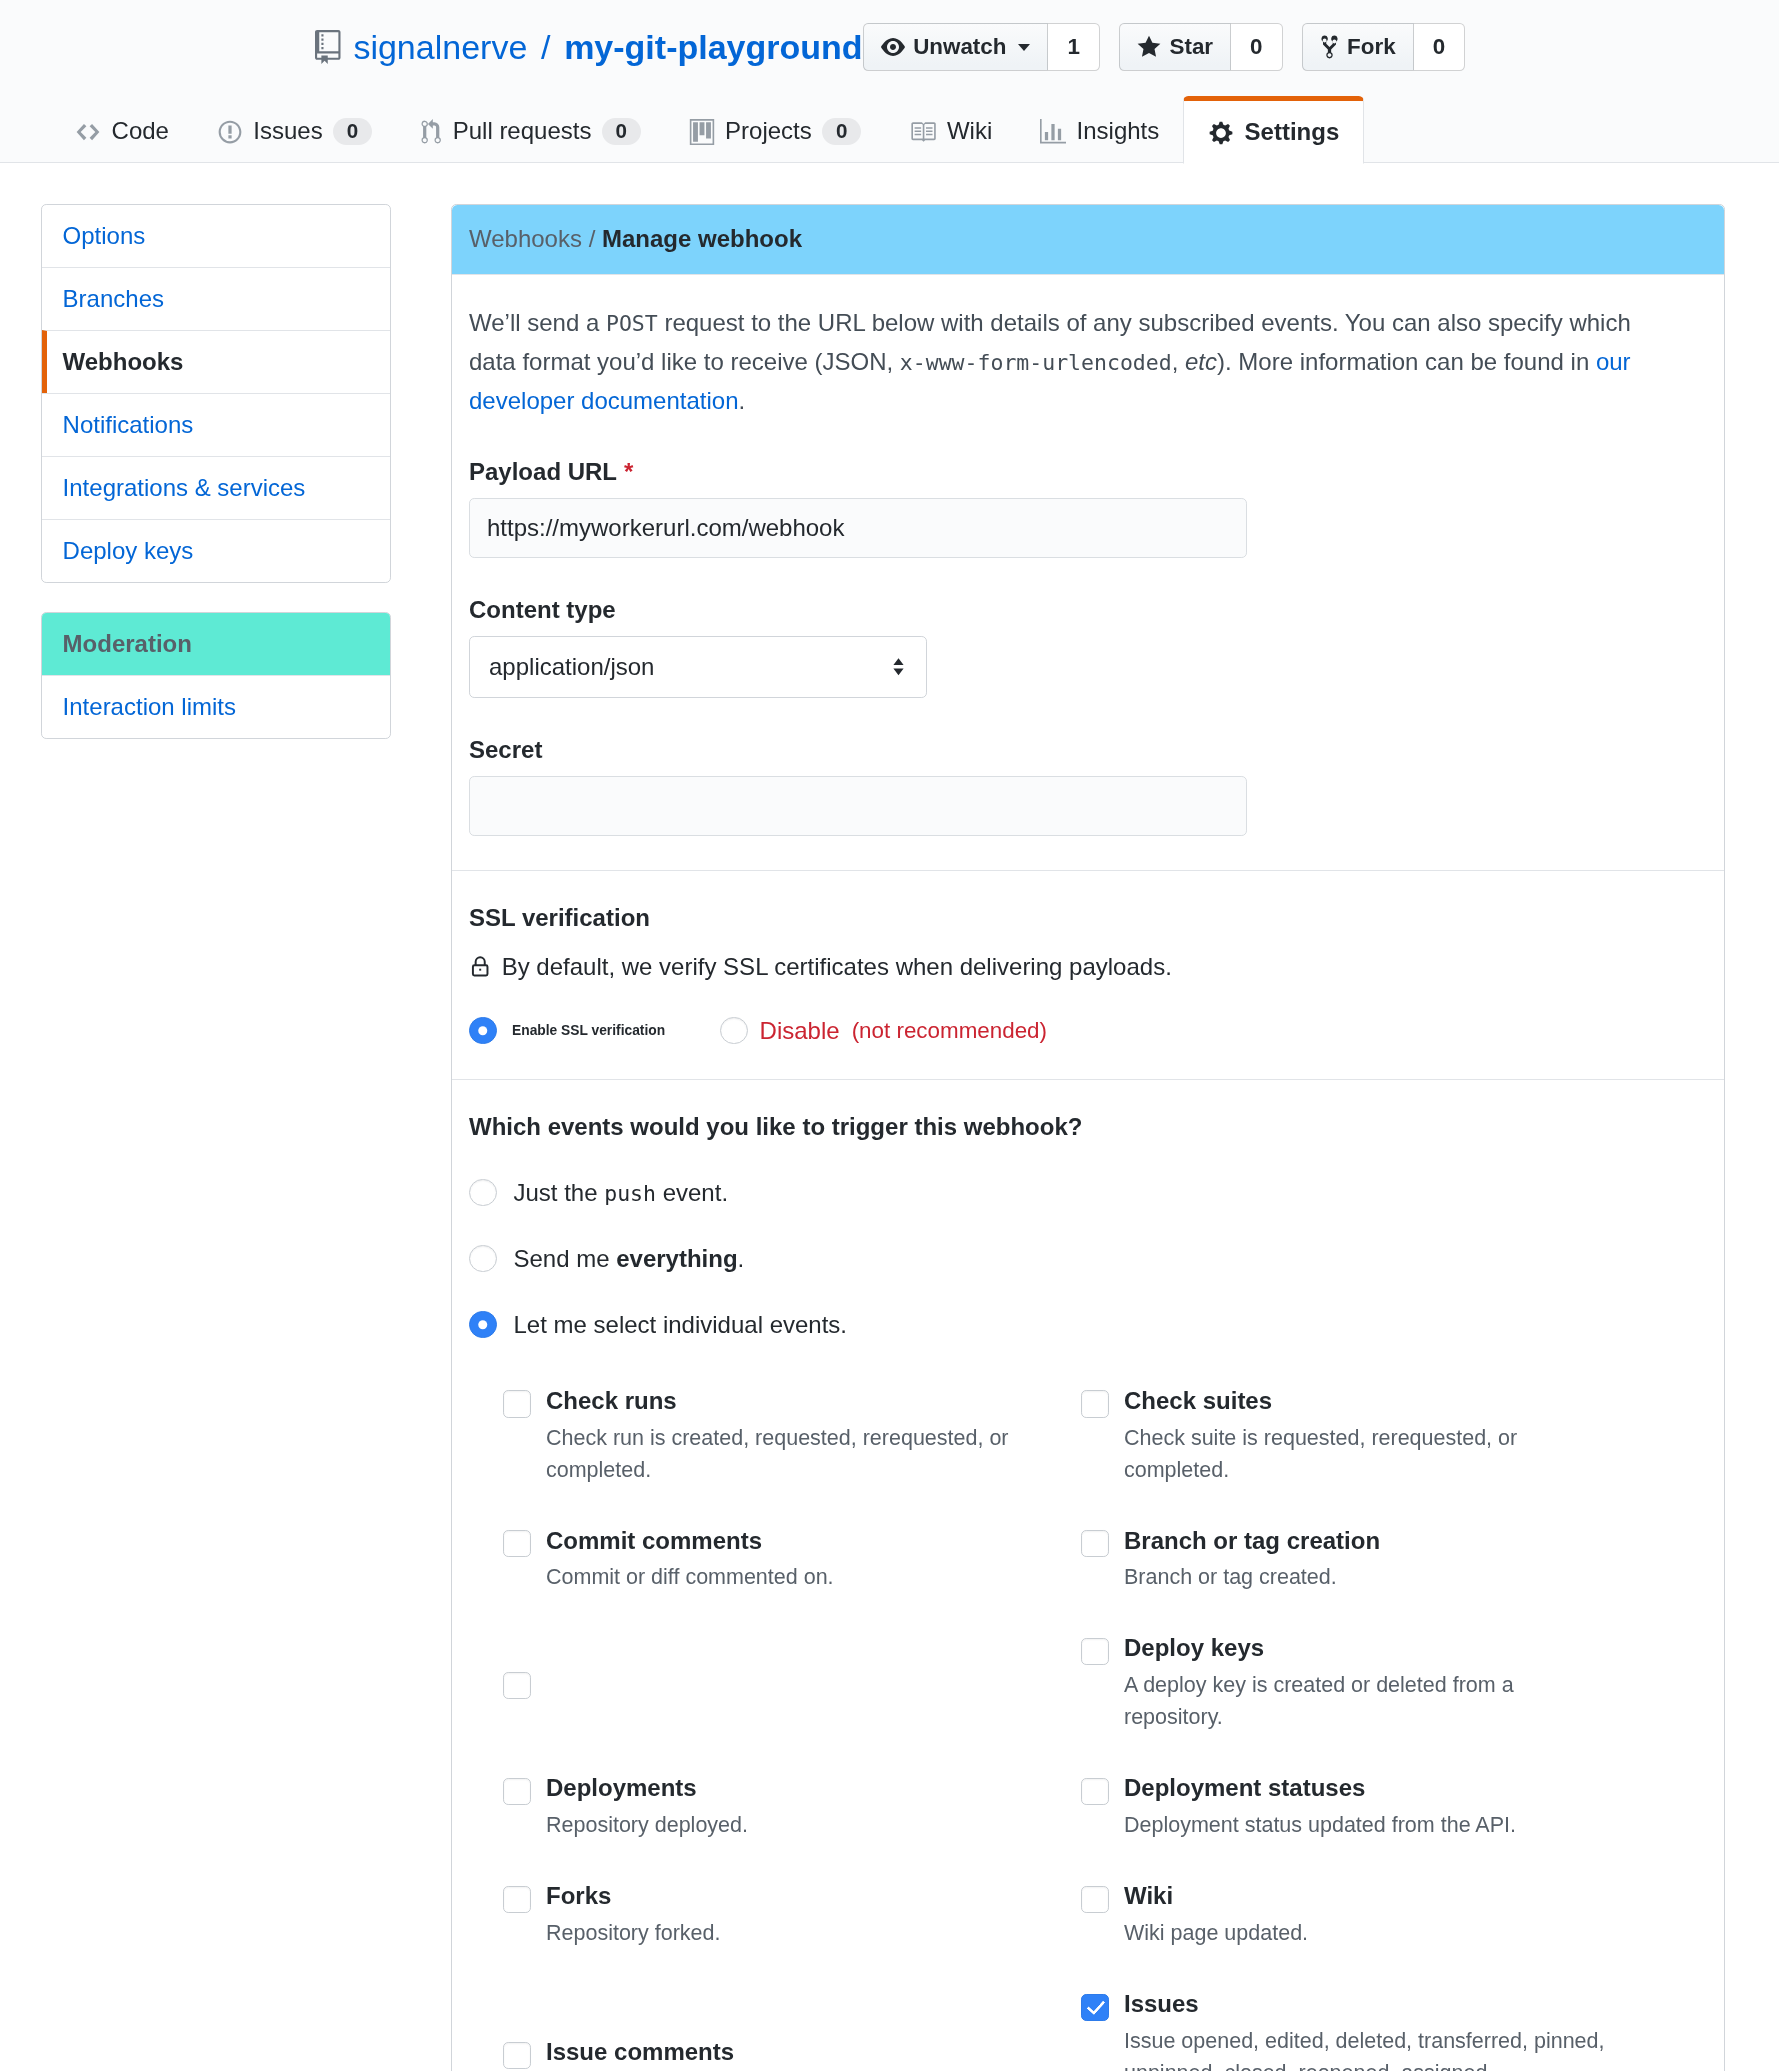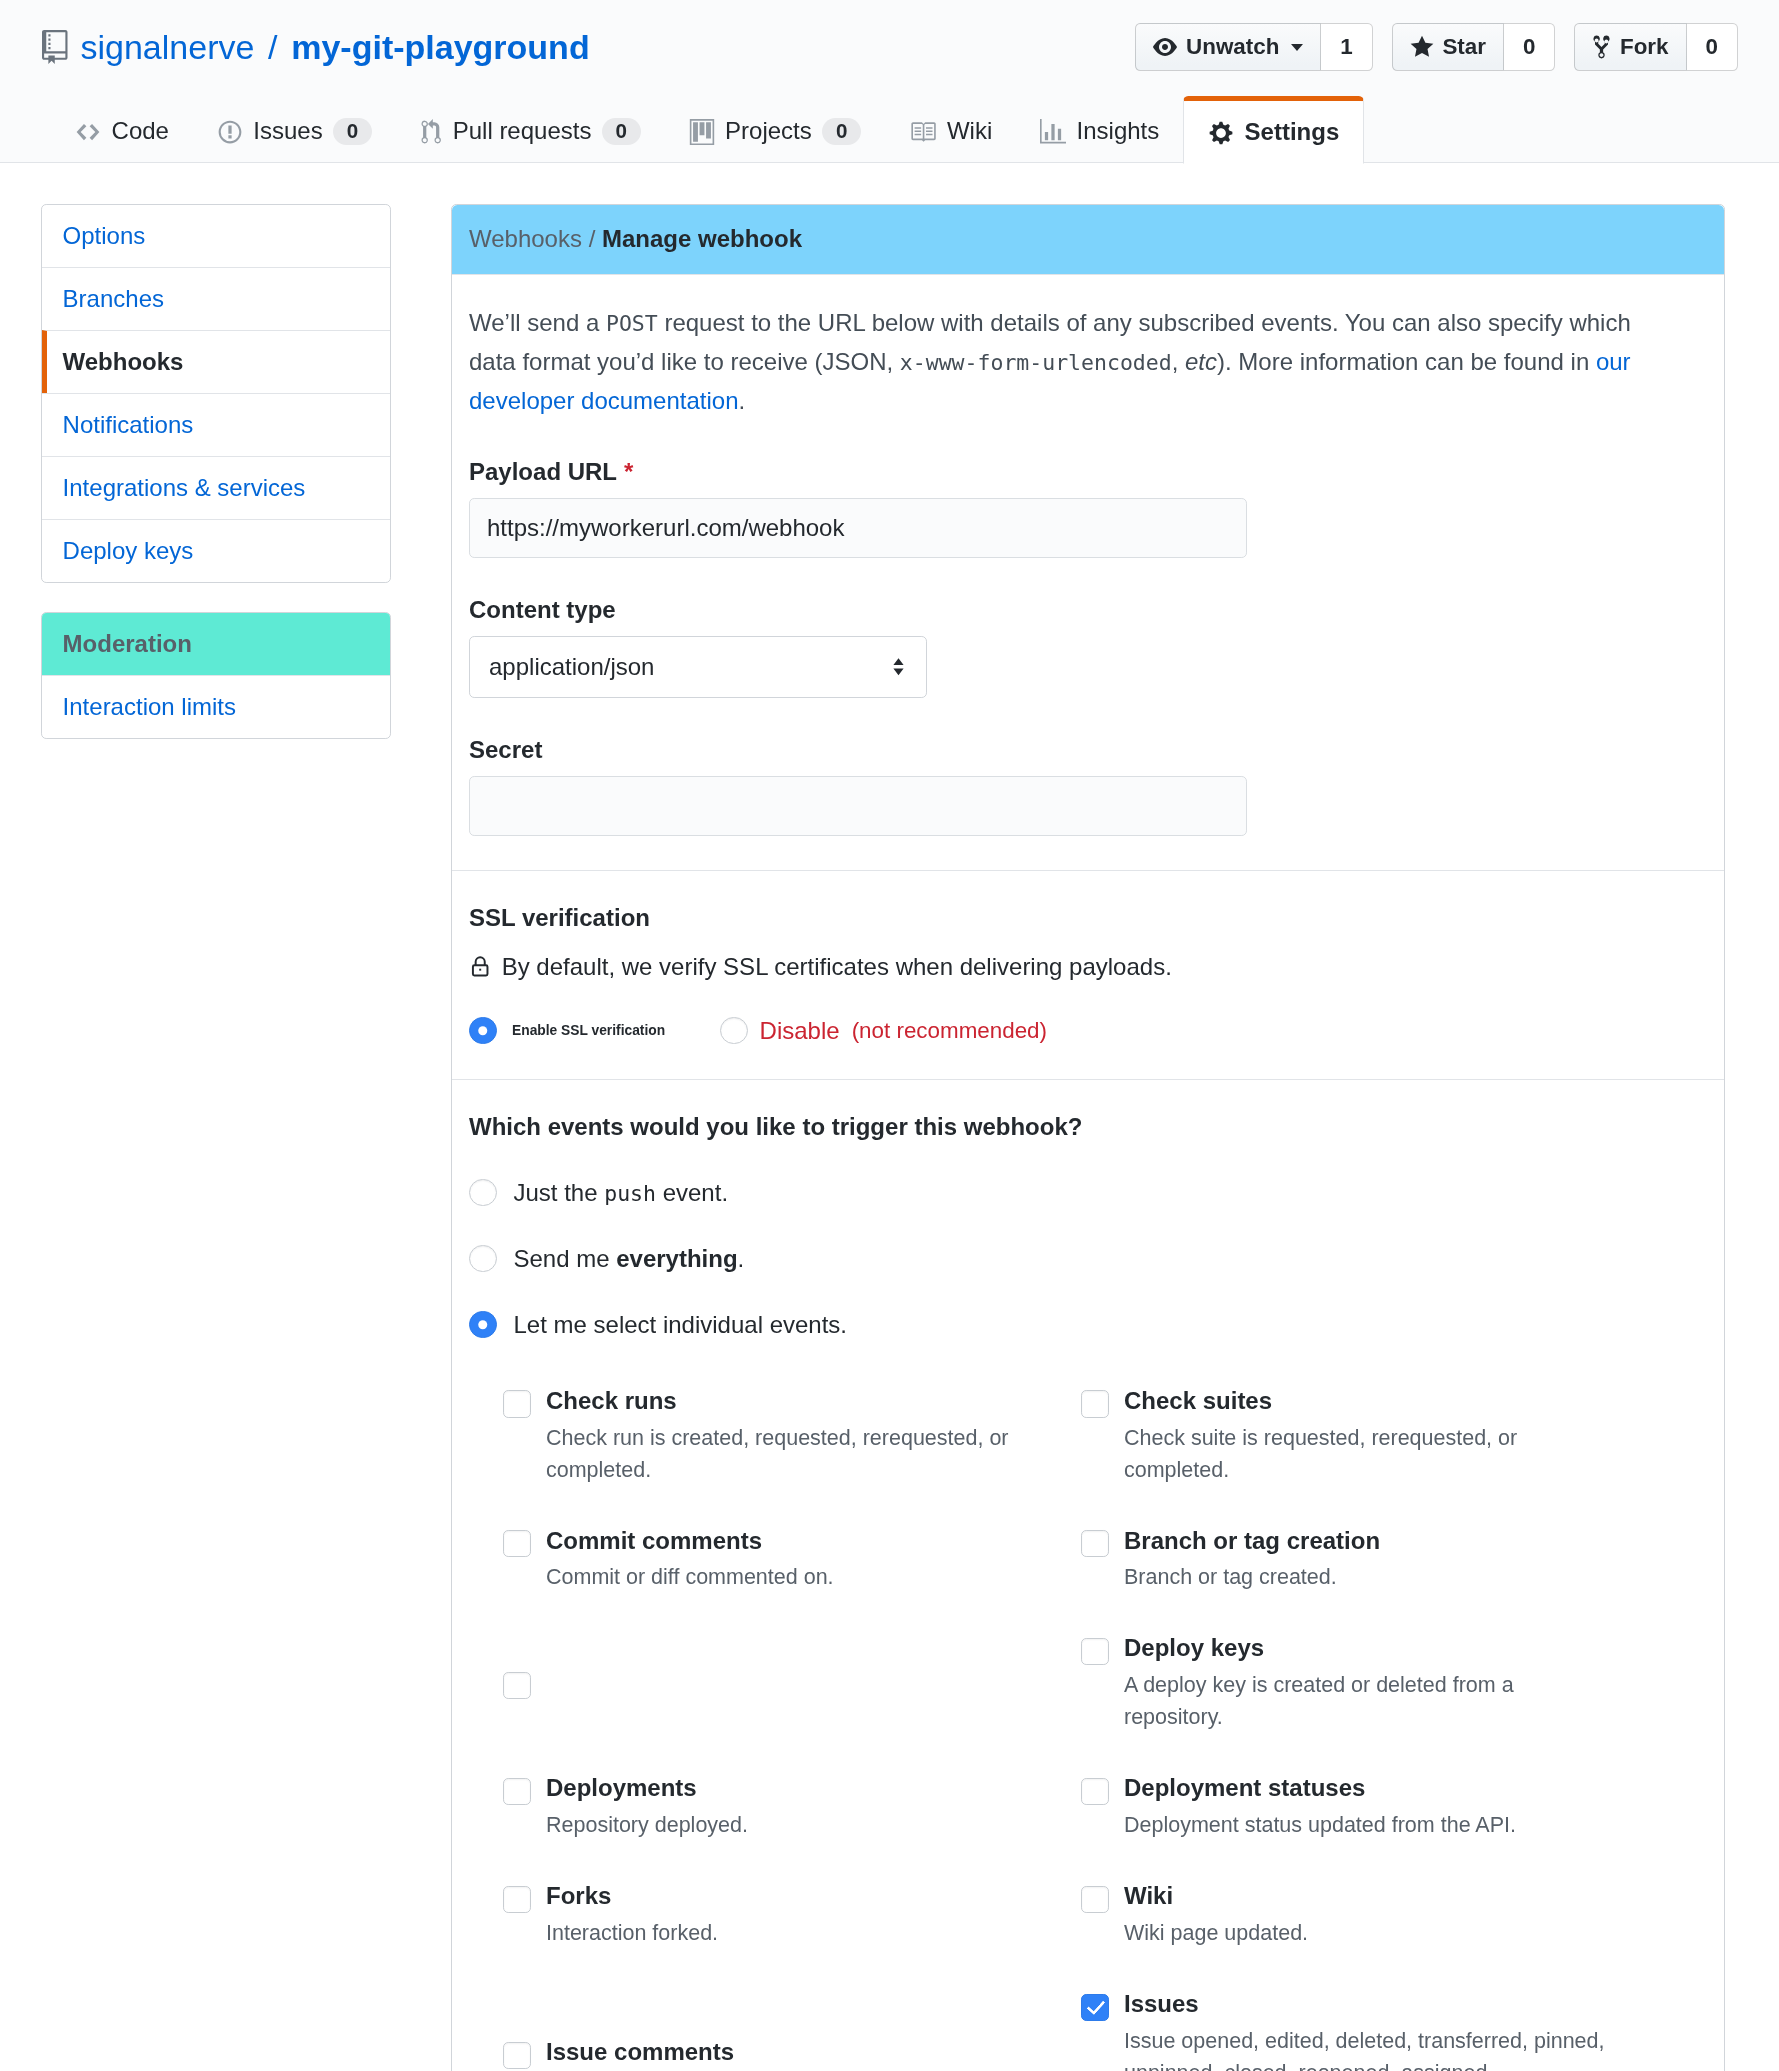--- a/index.html
+++ b/index.html
@@ -2,21 +2,21 @@
 <html style="font-size:13.8px"><head>
 <meta charset="utf-8">
 <style>
   * { margin:0; padding:0; box-sizing:border-box; }
   html,body { width:1779px; height:2072px; overflow:hidden; background:#fff;
     font-family:"Liberation Sans","DejaVu Sans",sans-serif; color:#24292e; }
   svg { display:block; }
 
   
   .pagehead { background:#fafbfc; border-bottom:1.7px solid #e1e4e8; padding:22.4px 41px 0 41px; }
-  .title-row { display:flex; align-items:center; justify-content:space-between; height:50px; }
+  .title-row { display:flex; align-items:center; justify-content:center; height:50px; }
   .repo-title { display:flex; align-items:center; gap:12px; font-size:34px; }
   .repo-title a { text-decoration:none; color:#0366d6; }
   .repo-title .sep { color:#0366d6; padding:0 1.7px; }
   .repo-title .name { font-weight:700; }
 
   .actions { display:flex; gap:19px; }
   .btn-group { display:flex; }
   .btn { display:flex; align-items:center; gap:8.6px; height:48px; padding:6px 17px;
     font-size:22.4px; font-weight:600; color:#24292e; background:linear-gradient(-180deg,#fafbfc,#eff3f6 90%);
     border:1.7px solid rgba(27,31,35,.2); border-radius:5.2px 0 0 5.2px; cursor:pointer; }
@@ -371,21 +371,21 @@
               <div class="cb-desc">Deployment status updated from the API.</div>
             </div>
           </div>
         </div>
 
         <div class="event-row">
           <div class="event-cell">
             <span class="checkbox"></span>
             <div>
               <div class="cb-label">Forks</div>
-              <div class="cb-desc">Interaction forked.</div>
+              <div class="cb-desc">Repository forked.</div>
             </div>
           </div>
           <div class="event-cell col2">
             <span class="checkbox"></span>
             <div>
               <div class="cb-label">Wiki</div>
               <div class="cb-desc">Wiki page updated.</div>
             </div>
           </div>
         </div>

